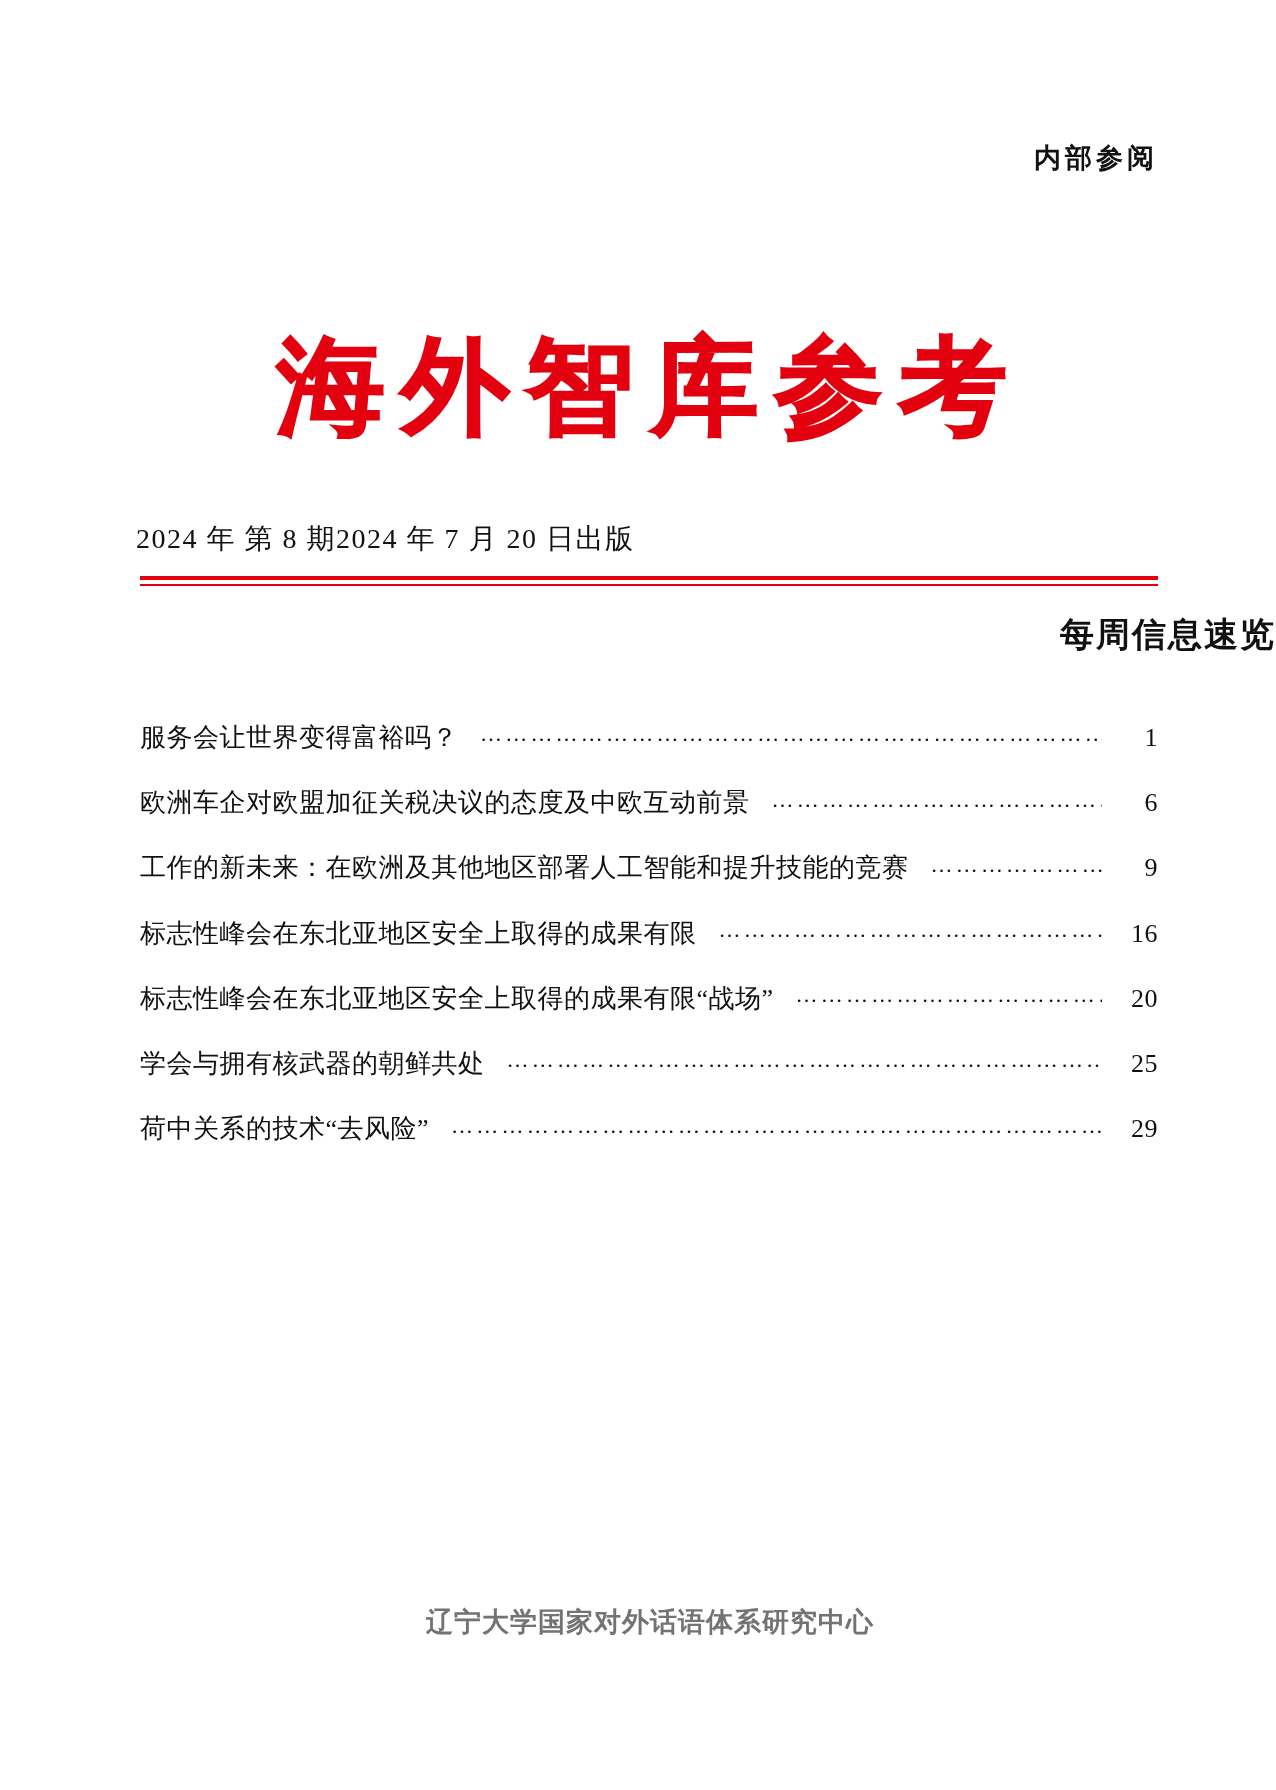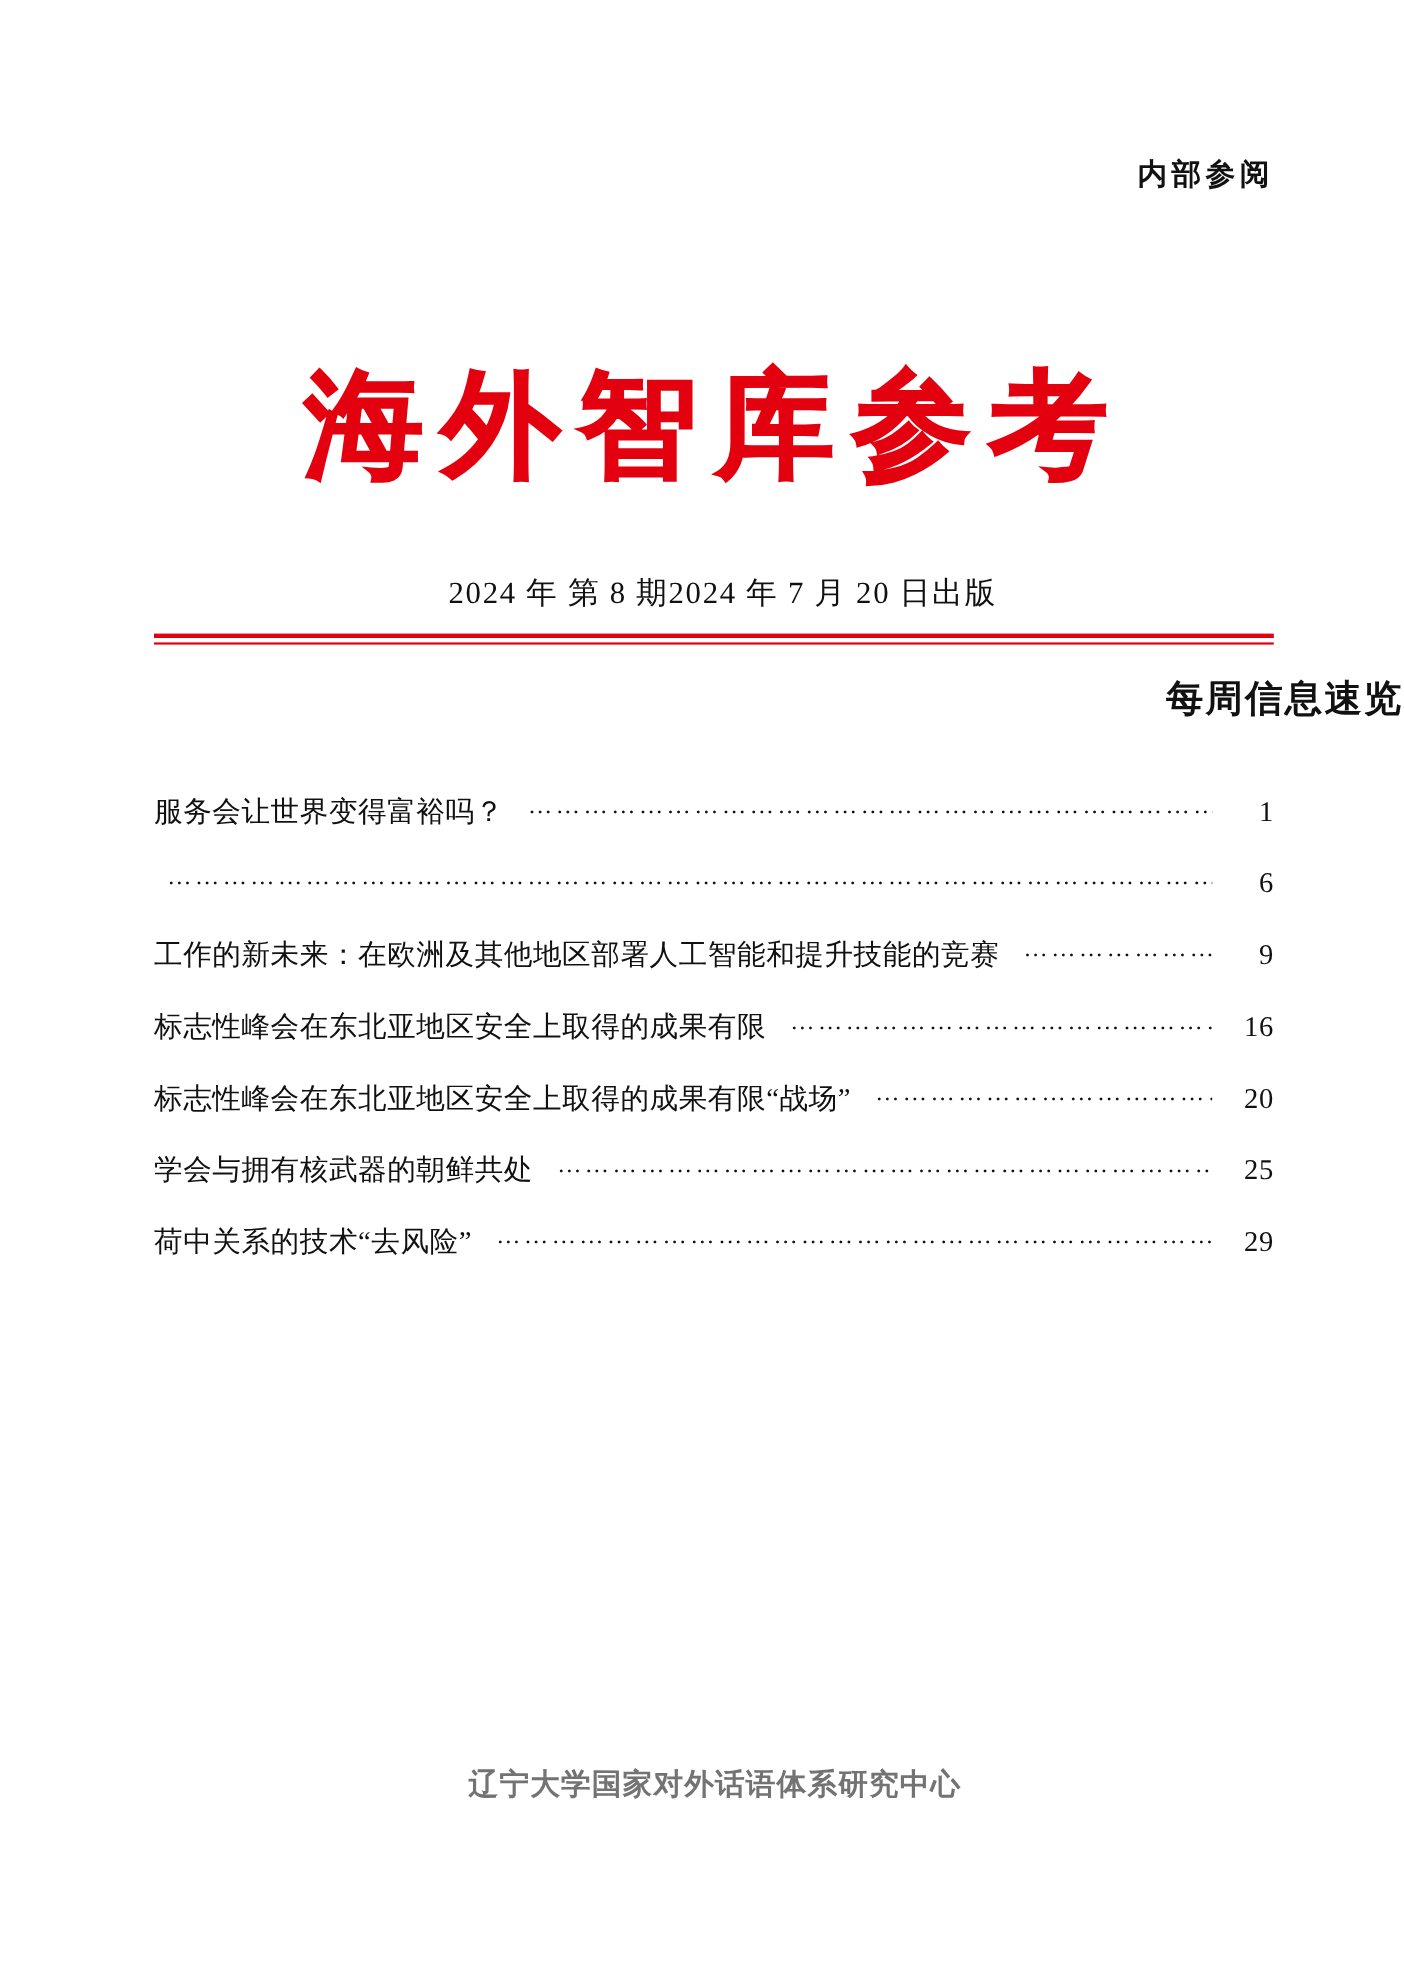--- a/index.html
+++ b/index.html
@@ -52,24 +52,24 @@
     letter-spacing: 16px;
     text-indent: 16px;
     -webkit-text-stroke: 2px #e3000f;
     transform: scaleX(1.02);
   }
 
   
   .issue-line {
     position: absolute;
     top: 520px;
-    left: 156px;
+    left: 136px;
     right: 118px;
     display: flex;
-    justify-content: center;
+    justify-content: flex-start;
     align-items: baseline;
     font-size: 28px;
     letter-spacing: 1.5px;
     color: #111;
   }
 
   
   .rules {
     position: absolute;
     top: 576px;
@@ -104,21 +104,21 @@
 
   
   .toc {
     position: absolute;
     top: 705px;
     left: 140px;
     right: 118px;
   }
   .toc-row {
     display: flex;
-    align-items: flex-start;
+    align-items: center;
     font-size: 26px;
     line-height: 1.2;
     padding: 17px 0;
     color: #111;
     letter-spacing: 0.5px;
     gap: 10px;
   }
   .toc-title {
     white-space: nowrap;
   }
@@ -176,20 +176,21 @@
 
   <div class="section-heading">每周信息速览</div>
 
   <div class="toc" id="toc-container">
       <div class="toc-row">
         <span class="toc-title">服务会让世界变得富裕吗？</span>
         <span class="toc-dots">…………………………………………………………………………………………………………………………………………</span>
         <span class="toc-page">1</span>
       </div>
       <div class="toc-row">
+        <span class="toc-title">欧洲车企对欧盟加征关税决议的态度及中欧互动前景</span>
         <span class="toc-dots">…………………………………………………………………………………………………………………………………………</span>
         <span class="toc-page">6</span>
       </div>
       <div class="toc-row">
         <span class="toc-title">工作的新未来：在欧洲及其他地区部署人工智能和提升技能的竞赛</span>
         <span class="toc-dots">…………………………………………………………………………………………………………………………………………</span>
         <span class="toc-page">9</span>
       </div>
       <div class="toc-row">
         <span class="toc-title">标志性峰会在东北亚地区安全上取得的成果有限</span>

